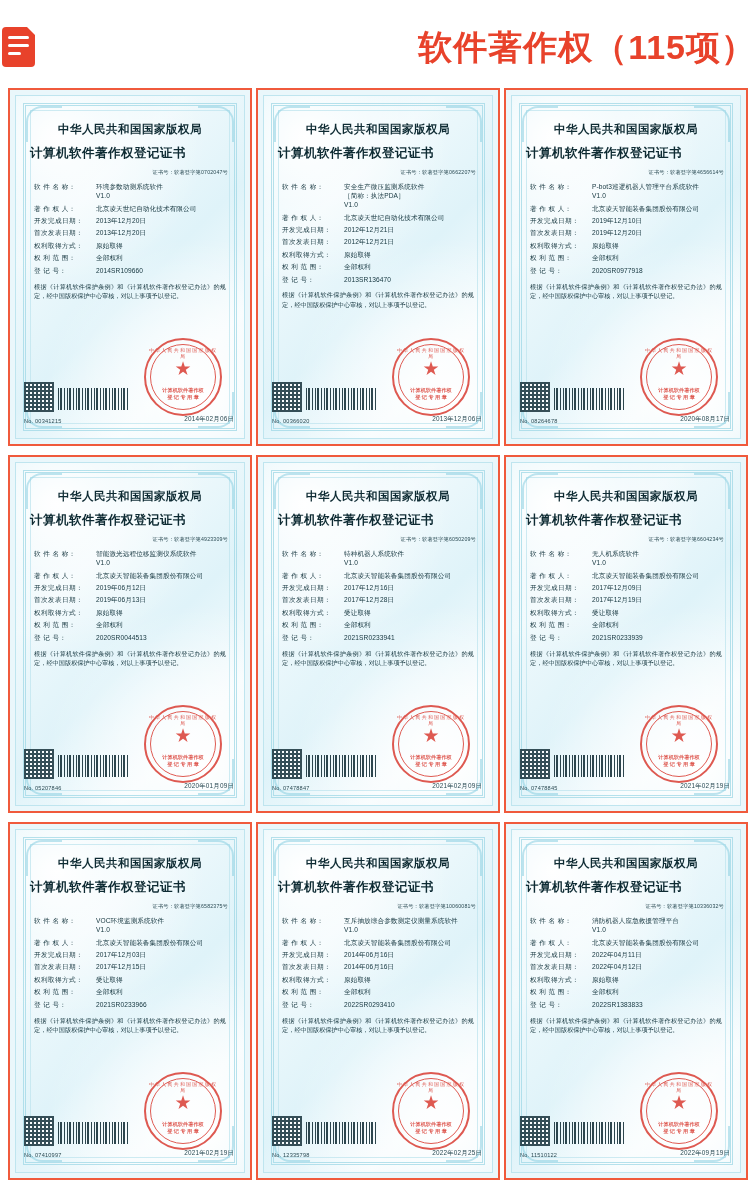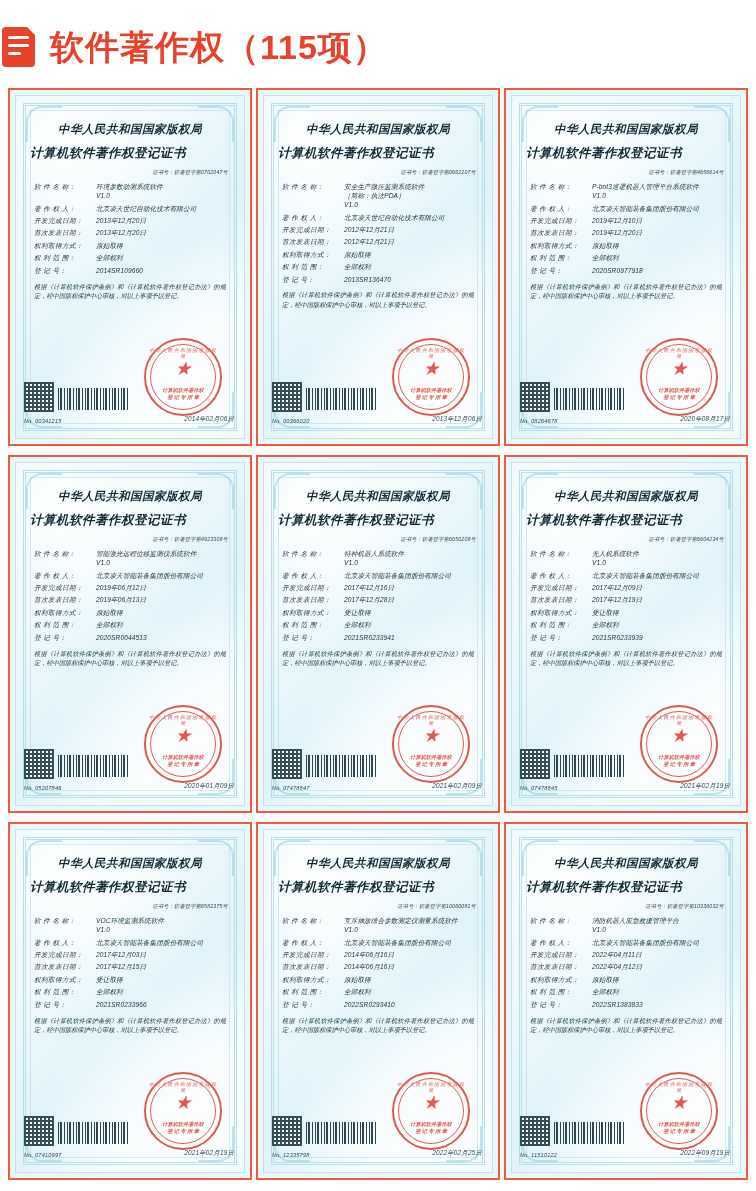--- a/index.html
+++ b/index.html
@@ -11,21 +11,21 @@
     width: 756px;
     height: 1191px;
     font-family: "Liberation Sans", sans-serif;
     overflow: hidden;
   }
 
   
   .page-header {
     display: flex;
     align-items: center;
-    justify-content: flex-start;
+    justify-content: space-between;
     gap: 10px;
     height: 88px;
     padding-top: 6px;
     box-sizing: border-box;
   }
   .header-icon {
     width: 40px;
     height: 44px;
     position: relative;
     flex: 0 0 auto;
@@ -65,21 +65,20 @@
 
   
   .cert-grid {
     display: grid;
     grid-template-columns: repeat(3, 244px);
     grid-auto-rows: 358px;
     gap: 9px 4px;
     justify-content: center;
     padding: 0 4px;
     box-sizing: border-box;
-    font-style: italic;
   }
 
   
   .cert {
     position: relative;
     border: 2px solid #f05a3c;
     box-sizing: border-box;
     background: #eaf7fb;
     overflow: hidden;
   }

